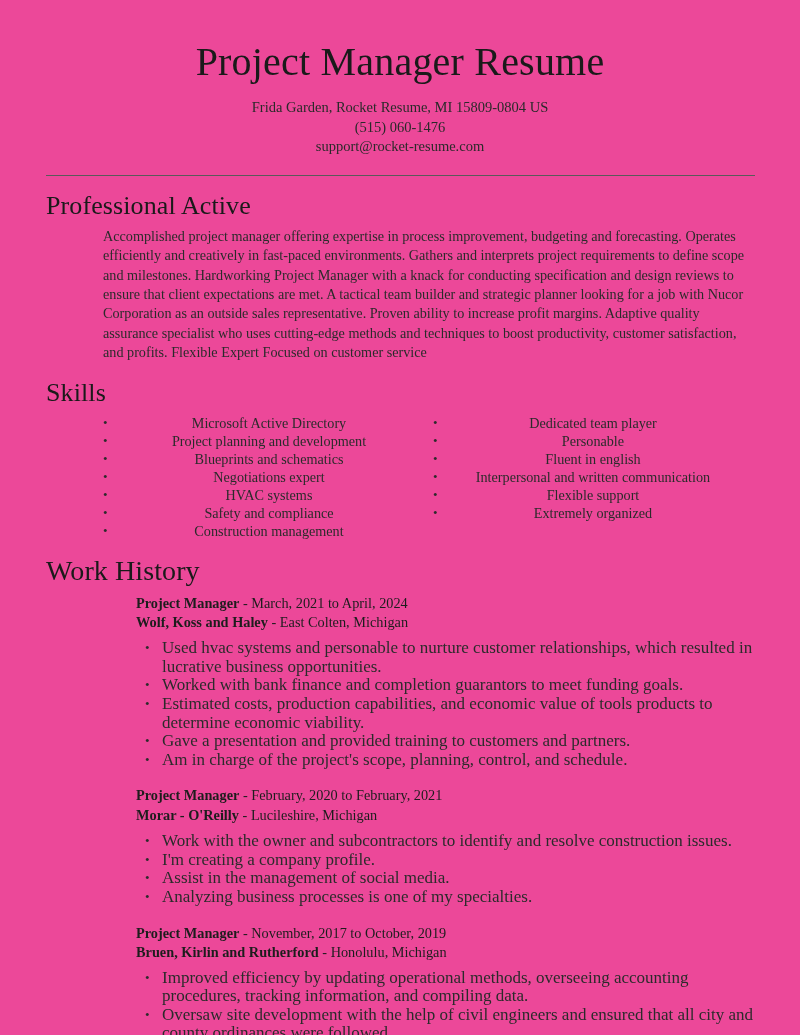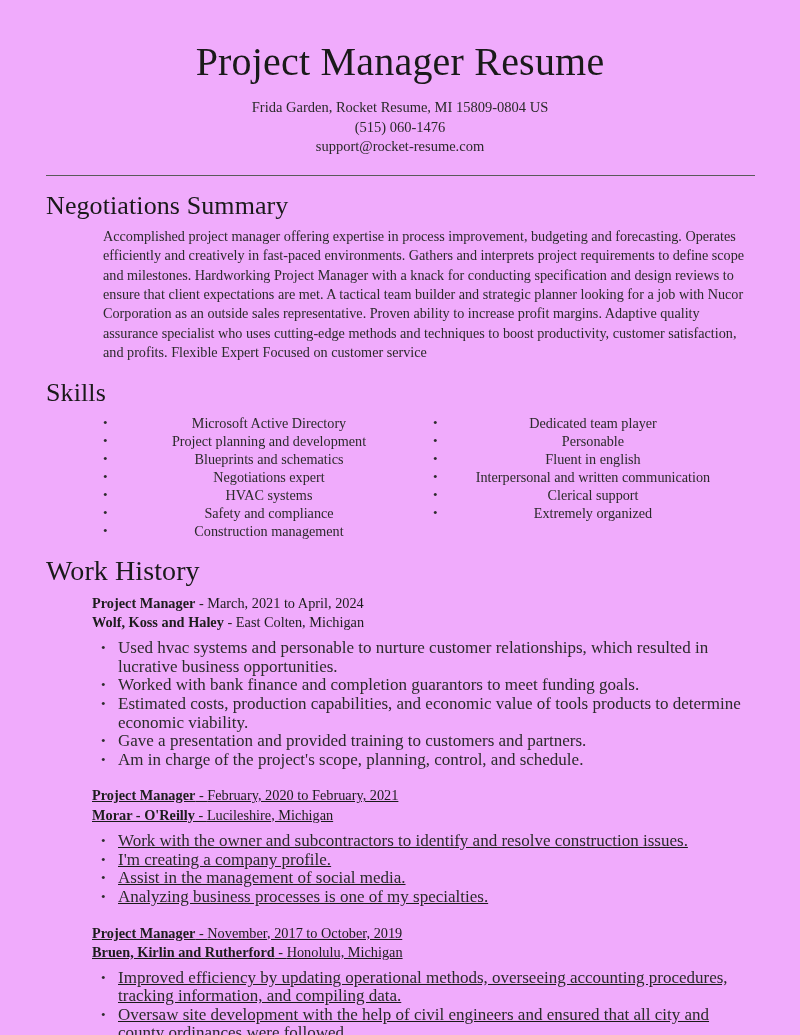--- a/index.html
+++ b/index.html
@@ -5,21 +5,21 @@
 <style>
   html, body {
     margin: 0;
     padding: 0;
     background: #ffffff;
   }
   #page {
     position: relative;
     width: 800px;
     height: 1035px;
-    background: #f0abfc;
+    background: #ec4899;
     overflow: hidden;
     font-family: "Liberation Serif", "DejaVu Serif", serif;
     color: #1a1a1a;
     box-sizing: border-box;
   }
   .inner {
     padding: 0 46px;
   }
 
   
@@ -109,26 +109,25 @@
     position: absolute;
     left: 0;
     top: 0;
     font-size: 13px;
     line-height: 18.1px;
     color: #2b2b2b;
   }
 
   
   .job {
-    margin-left: 46px;
+    margin-left: 90px;
     margin-top: 0;
   }
   .job + .job {
     margin-top: 17px;
-    text-decoration: underline;
   }
   .job-line {
     font-size: 14.3px;
     line-height: 19.2px;
     color: #1d1d1d;
   }
   .job-line .strong {
     font-weight: 700;
   }
   .job-line .sep {
@@ -168,21 +167,21 @@
 
     <div class="contact-block">
       <div class="contact-line">Frida Garden, Rocket Resume, MI 15809-0804 US</div>
       <div class="contact-line">(515) 060-1476</div>
       <div class="contact-line">support@rocket-resume.com</div>
     </div>
 
     <hr class="header-rule">
 
     <div class="section">
-      <h2 class="section-heading">Negotiations Summary</h2>
+      <h2 class="section-heading">Professional Active</h2>
       <p class="summary-text">Accomplished project manager offering expertise in process improvement, budgeting and forecasting. Operates efficiently and creatively in fast-paced environments. Gathers and interprets project requirements to define scope and milestones. Hardworking Project Manager with a knack for conducting specification and design reviews to ensure that client expectations are met. A tactical team builder and strategic planner looking for a job with Nucor Corporation as an outside sales representative. Proven ability to increase profit margins. Adaptive quality assurance specialist who uses cutting-edge methods and techniques to boost productivity, customer satisfaction, and profits. Flexible Expert Focused on customer service</p>
     </div>
 
     <div class="section">
       <h2 class="section-heading">Skills</h2>
       <div class="skills-wrap">
         <div class="skills-col">
           <ul class="bullets" id="skills-left">
               <li>Microsoft Active Directory</li>
               <li>Project planning and development</li>
@@ -192,21 +191,21 @@
               <li>Safety and compliance</li>
               <li>Construction management</li>
             </ul>
         </div>
         <div class="skills-col second">
           <ul class="bullets" id="skills-right">
               <li>Dedicated team player</li>
               <li>Personable</li>
               <li>Fluent in english</li>
               <li>Interpersonal and written communication</li>
-              <li>Clerical support</li>
+              <li>Flexible support</li>
               <li>Extremely organized</li>
             </ul>
         </div>
       </div>
     </div>
 
     <div class="section">
       <h2 class="section-heading large">Work History</h2>
       <div id="jobs-container">
           <div class="job">

